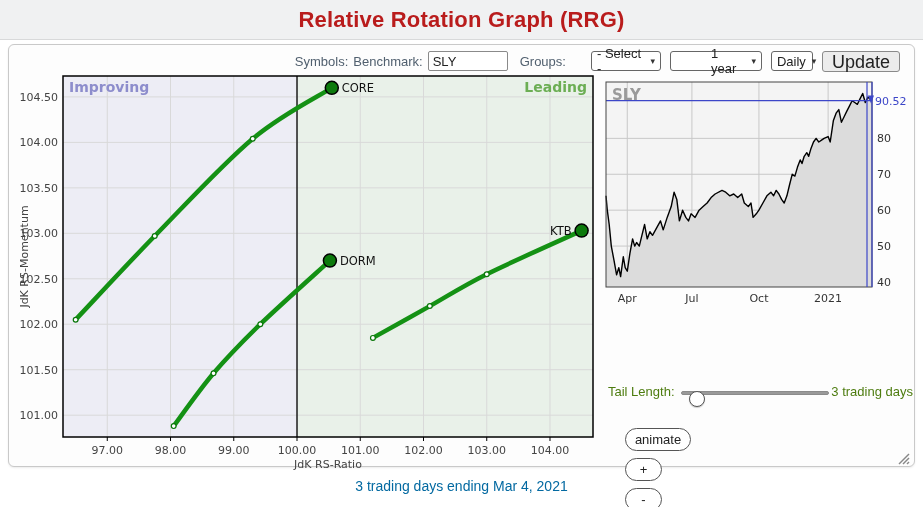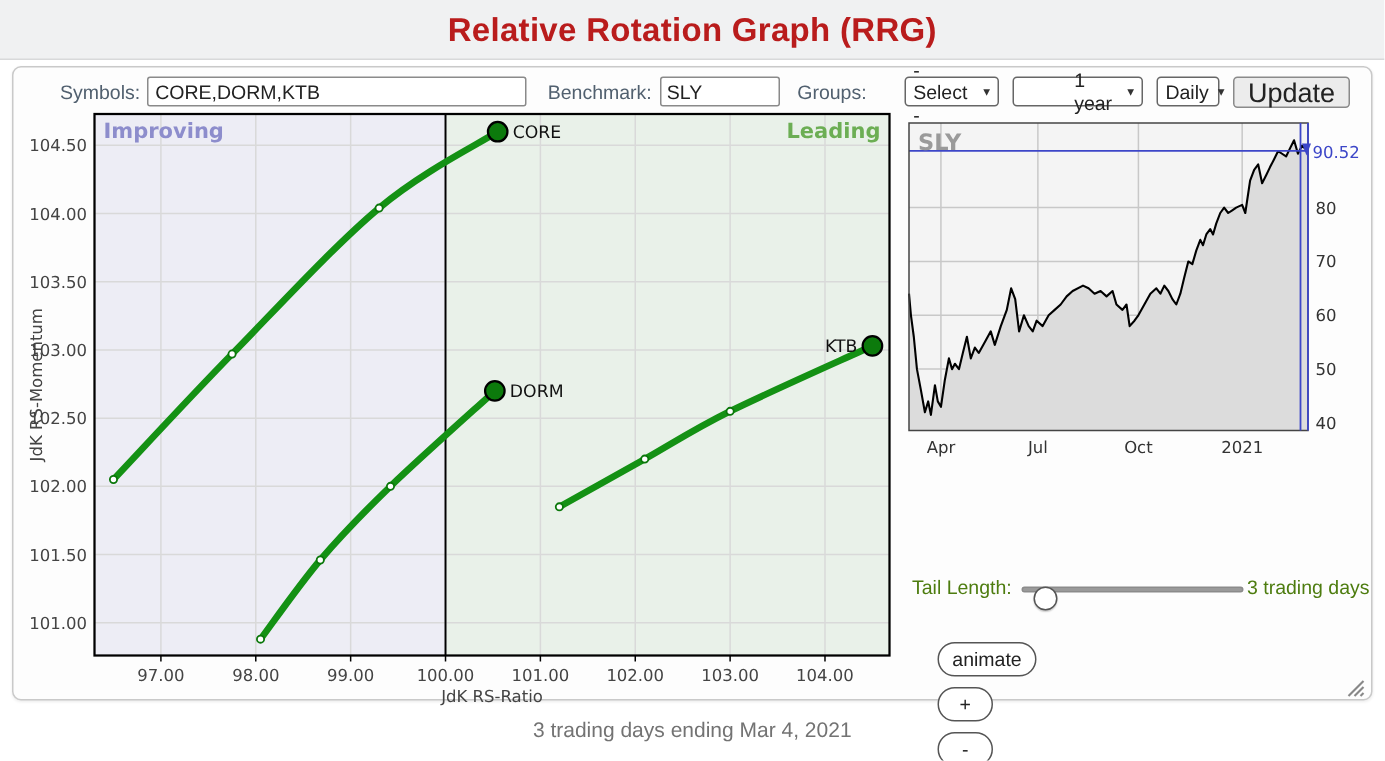--- a/index.html
+++ b/index.html
@@ -45,36 +45,35 @@
 
   .btn-row { position:absolute; left:625px; top:428px; display:flex; gap:7px;flex-direction:column; }
   .pill { height:23px; background:#fff; border:1px solid #555; border-radius:12px;
           font-size:13px; color:#222; font-family:"Liberation Sans",sans-serif;
           display:inline-flex; align-items:center; justify-content:center; cursor:pointer; }
   .pill.w-animate { width:66px; } .pill.w-s { width:37px; } .pill.w-m { width:40px; }
 
   .resize-handle { position:absolute; left:897px; top:452px; width:14px; height:13px; cursor:nwse-resize; }
 
   .footer { position:absolute; left:0; top:478px; width:923px; text-align:center;
-            font-size:14px; color:#737373; }
+            font-size:14px; color:#0369a1; }
 
   svg text { font-family:"DejaVu Sans","Liberation Sans",sans-serif; }
 </style>
 </head>
 <body>
 
 <div class="header">
   <h1>Relative Rotation Graph (RRG)</h1>
 </div>
 
 <div class="panel"></div>
 
 <div class="toolbar">
   <label>Symbols:</label>
-  <input id="symbols-input" class="tb-input" value="CORE,DORM,KTB" style="">
   <label>Benchmark:</label>
   <input id="benchmark-input" class="tb-input" value="SLY" style="">
   <label>Groups:</label>
   <div id="groups-select" class="tb-select">
     <span>- Select -</span>
     <span class="chev">▾</span>
   </div>
   <div id="period-select" class="tb-select">
     <span>1 year</span>
     <span class="chev">▾</span>

